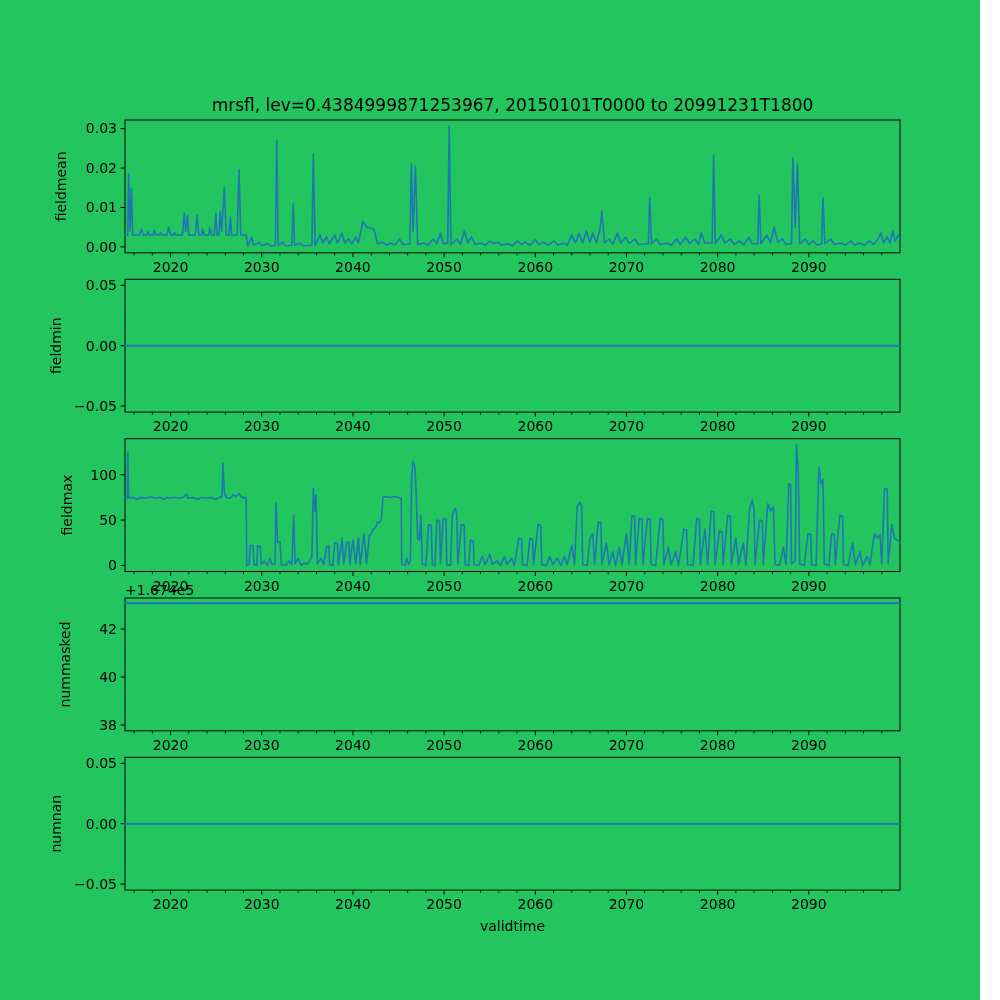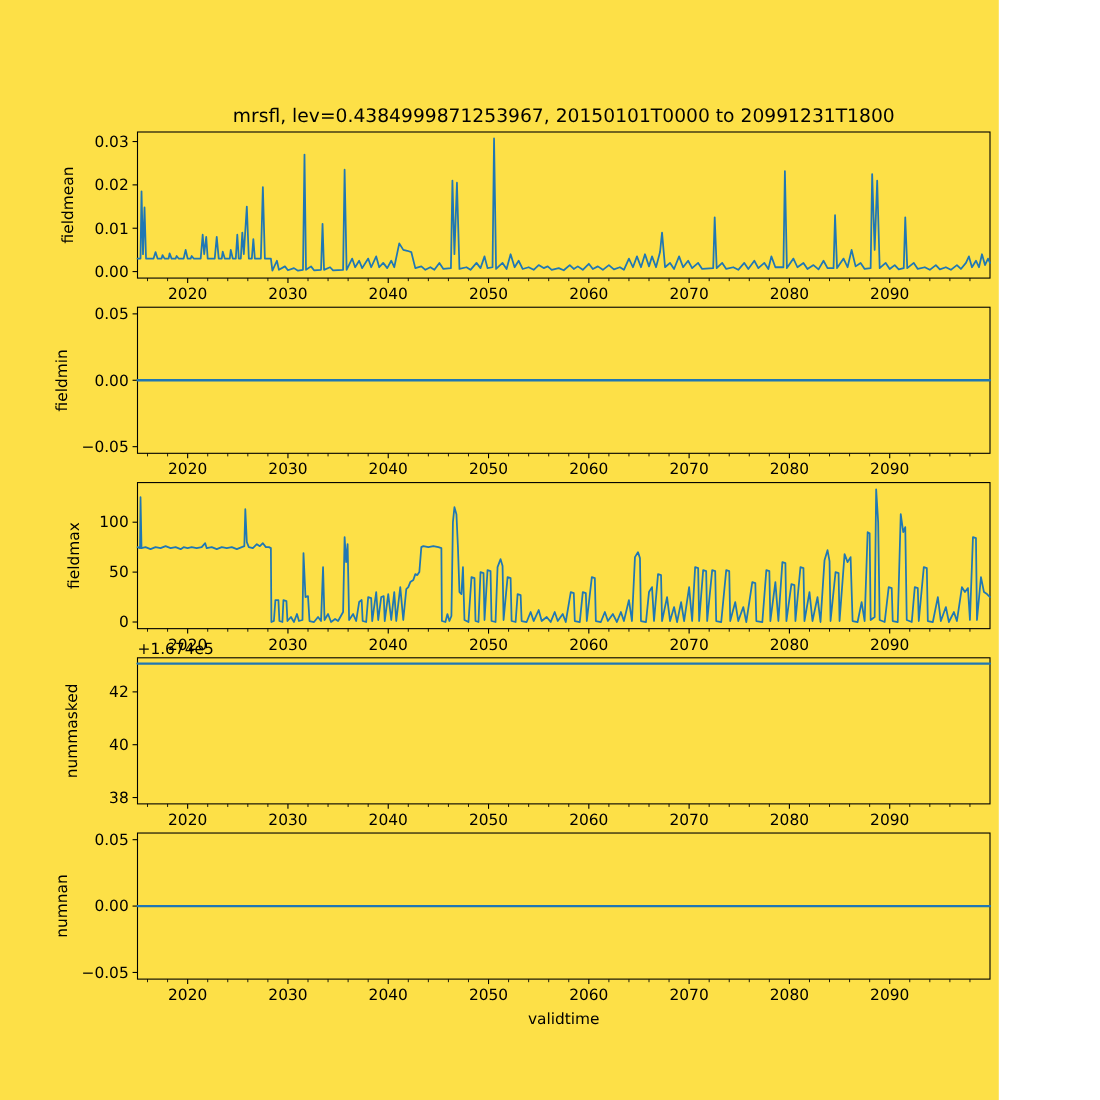--- a/index.html
+++ b/index.html
@@ -3,23 +3,23 @@
 <meta charset="utf-8">
 <style>
   html, body {
     margin: 0;
     padding: 0;
     background: #ffffff;
     font-family: "DejaVu Sans", "Liberation Sans", sans-serif;
   }
   .figure {
     position: relative;
-    width: 908px;
+    width: 980px;
     height: 1000px;
-    background: #fde047;
+    background: #22c55e;
     overflow: hidden;
     text-decoration: underline;
   }
   svg text {
     fill: #000000;
     font-family: "DejaVu Sans", "Liberation Sans", sans-serif;
   }
 </style>
 </head>
 <body>

